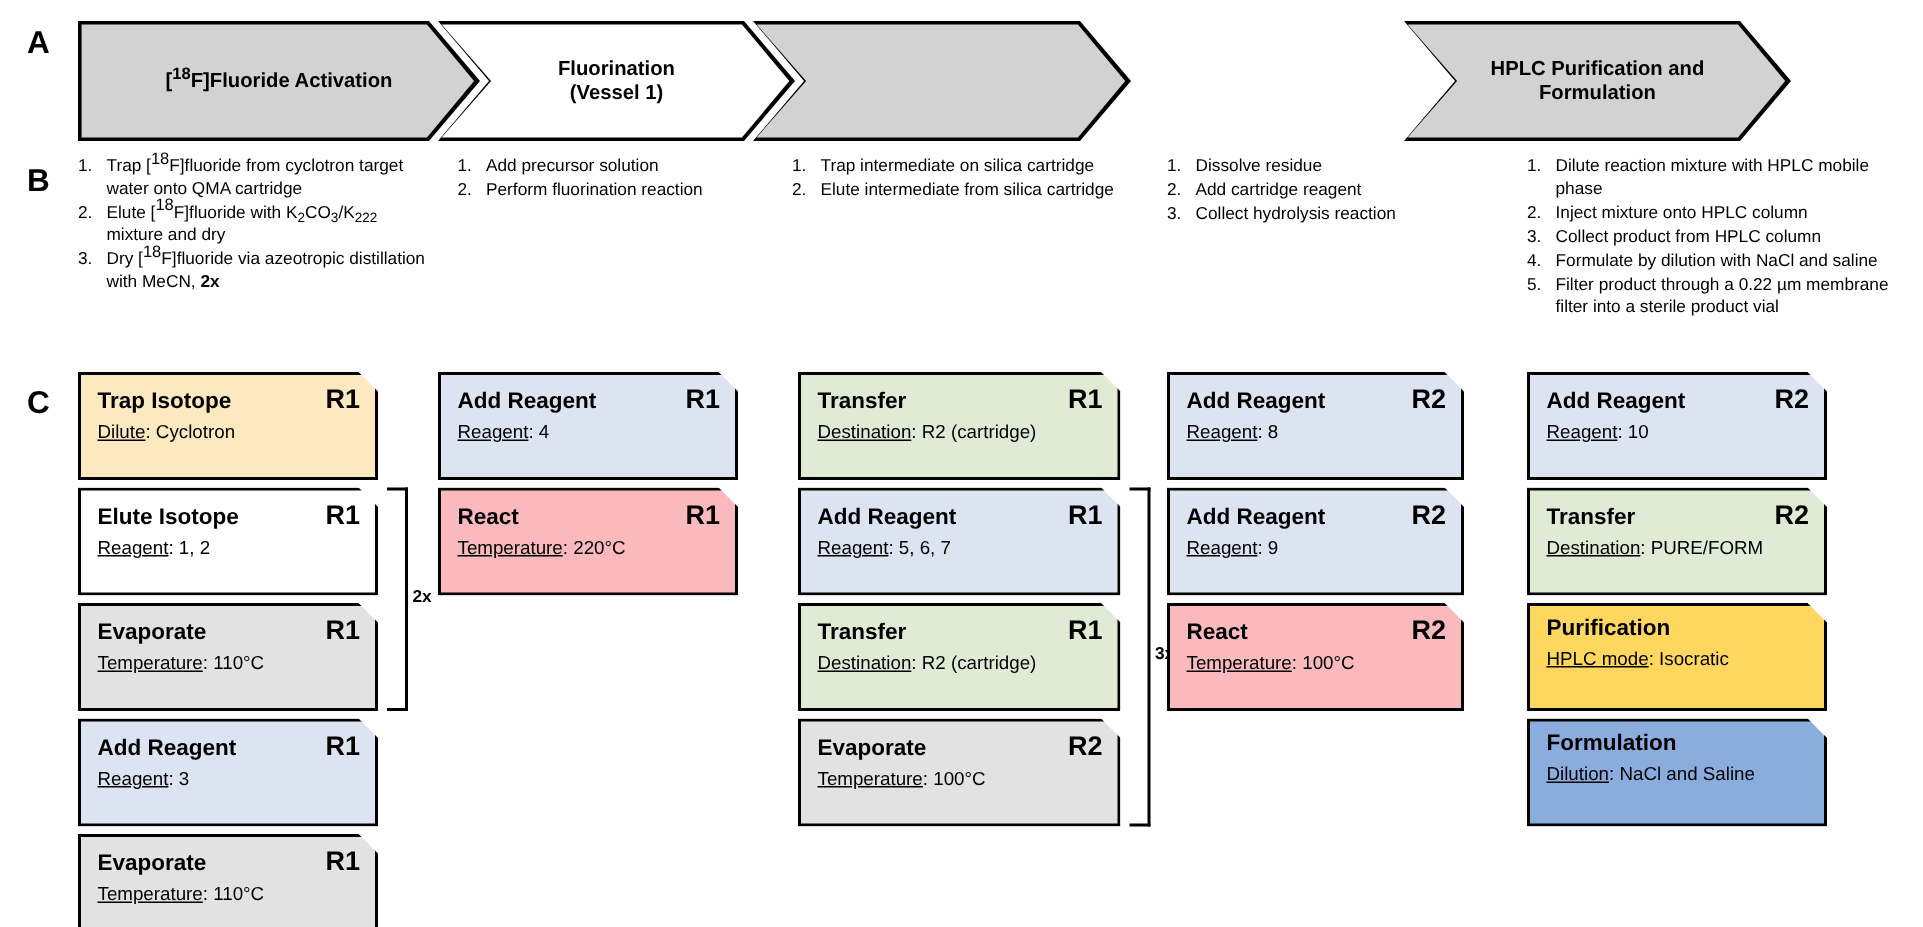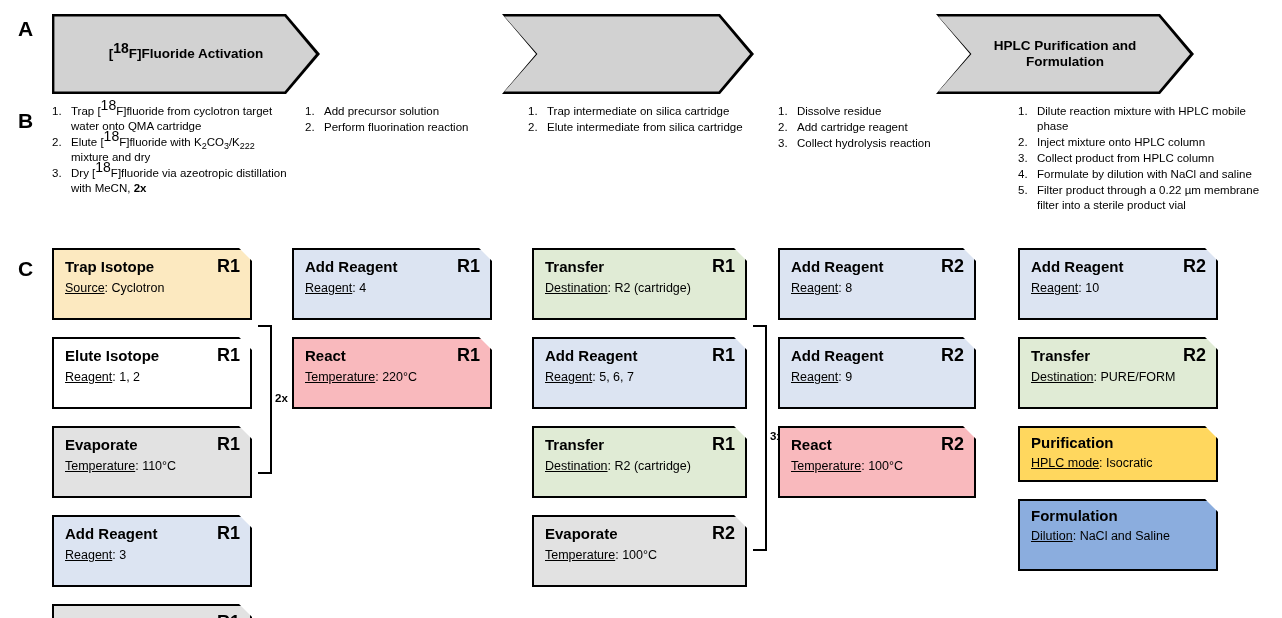--- a/index.html
+++ b/index.html
@@ -28,36 +28,36 @@
     clip-path:polygon(0 0, calc(100% - 34px) 0, 100% 50%, calc(100% - 34px) 100%, 0 100%);
   }
   .chev-fill{
     position:absolute;left:2.4px;top:2.4px;right:2.4px;bottom:2.4px;
     clip-path:polygon(0 0, calc(100% - 33px) 0, 99.4% 50%, calc(100% - 33px) 100%, 0 100%, 33px 50%);
   }
   .chev-first .chev-fill{
     clip-path:polygon(0 0, calc(100% - 33px) 0, 99.4% 50%, calc(100% - 33px) 100%, 0 100%);
   }
   .chev .label{position:relative;z-index:2;}
-  sup{font-size:14px;vertical-align:super;line-height:0;}
+  sup{font-size:11px;vertical-align:super;line-height:0;}
   sub{font-size:9px;vertical-align:sub;line-height:0;}
 
   
   #panelB{position:absolute;left:0;top:104px;width:1282px;height:130px;}
   .blist{position:absolute;top:0;font-size:11.5px;line-height:1.30;}
   .bli{display:flex;margin-bottom:1px;}
   .bli .num{width:19px;flex:0 0 19px;text-align:left;}
   .bli .txt{flex:1;}
   
   #panelC{position:absolute;left:0;top:248px;width:1282px;height:370px;}
   .col{position:absolute;top:0;}
   .card{
     position:relative;box-sizing:border-box;
     border:2.5px solid #000;
-    margin-bottom:17px;
+    margin-bottom:5px;
     padding:6px 10px 6px 11px;
     clip-path:polygon(0 0, calc(100% - 13px) 0, 100% 13px, 100% 100%, 0 100%);
   }
   .card .hdr{
     display:flex;justify-content:space-between;align-items:baseline;
     font-weight:bold;font-size:15px;line-height:1.18;
   }
   .card .hdr .rr{font-size:18px;font-weight:bold;padding-left:8px;}
   .card .sub{font-size:12.5px;line-height:1.3;margin-top:3px;white-space:nowrap;}
   .card .sub u{text-decoration:underline;}
@@ -73,20 +73,25 @@
 </head>
 <body>
 
 <div class="panel-letter" style="left:18px;top:18px;">A</div>
 <div id="panelA">
     <div class="chev chev-first" style="left: 0px; width: 268px;">
       <div class="chev-shape"></div>
       <div class="chev-fill" style="background: rgb(210, 210, 210);"></div>
       <div class="label">[<sup>18</sup>F]Fluoride Activation</div>
     </div>
+    <div class="chev" style="left: 240px; width: 238px;">
+      <div class="chev-shape"></div>
+      <div class="chev-fill" style="background: rgb(255, 255, 255);"></div>
+      <div class="label">Fluorination<br>(Vessel 1)</div>
+    </div>
     <div class="chev" style="left: 450px; width: 252px;">
       <div class="chev-shape"></div>
       <div class="chev-fill" style="background: rgb(210, 210, 210);"></div>
     </div>
     <div class="chev" style="left: 884px; width: 258px;">
       <div class="chev-shape"></div>
       <div class="chev-fill" style="background: rgb(210, 210, 210);"></div>
       <div class="label">HPLC Purification and<br>Formulation</div>
     </div>
   </div>
@@ -166,21 +171,21 @@
   </div>
 
 <div class="panel-letter" style="left:18px;top:258px;">C</div>
 <div id="panelC">
     <div class="col" style="left: 52px; width: 200px;">
       <div class="card" style="background: rgb(252, 233, 192); height: 72px;">
         <div class="hdr">
           <span>Trap Isotope</span>
           <span class="rr">R1</span>
         </div>
-        <div class="sub"><u>Source</u><span>: Cyclotron</span></div>
+        <div class="sub"><u>Dilute</u><span>: Cyclotron</span></div>
       </div>
       <div class="card" style="background: rgb(255, 255, 255); height: 72px;">
         <div class="hdr">
           <span>Elute Isotope</span>
           <span class="rr">R1</span>
         </div>
         <div class="sub"><u>Reagent</u><span>: 1, 2</span></div>
       </div>
       <div class="card" style="background: rgb(226, 226, 226); height: 72px;">
         <div class="hdr">
@@ -285,21 +290,21 @@
         </div>
         <div class="sub"><u>Reagent</u><span>: 10</span></div>
       </div>
       <div class="card" style="background: rgb(224, 235, 213); height: 72px;">
         <div class="hdr">
           <span>Transfer</span>
           <span class="rr">R2</span>
         </div>
         <div class="sub"><u>Destination</u><span>: PURE/FORM</span></div>
       </div>
-      <div class="card" style="background: rgb(255, 215, 94); height: 56px;">
+      <div class="card" style="background: rgb(255, 215, 94); height: 72px;">
         <div class="hdr">
           <span>Purification</span>
           <span class="rr"></span>
         </div>
         <div class="sub"><u>HPLC mode</u><span>: Isocratic</span></div>
       </div>
       <div class="card" style="background: rgb(139, 173, 222); height: 72px;">
         <div class="hdr">
           <span>Formulation</span>
           <span class="rr"></span>

